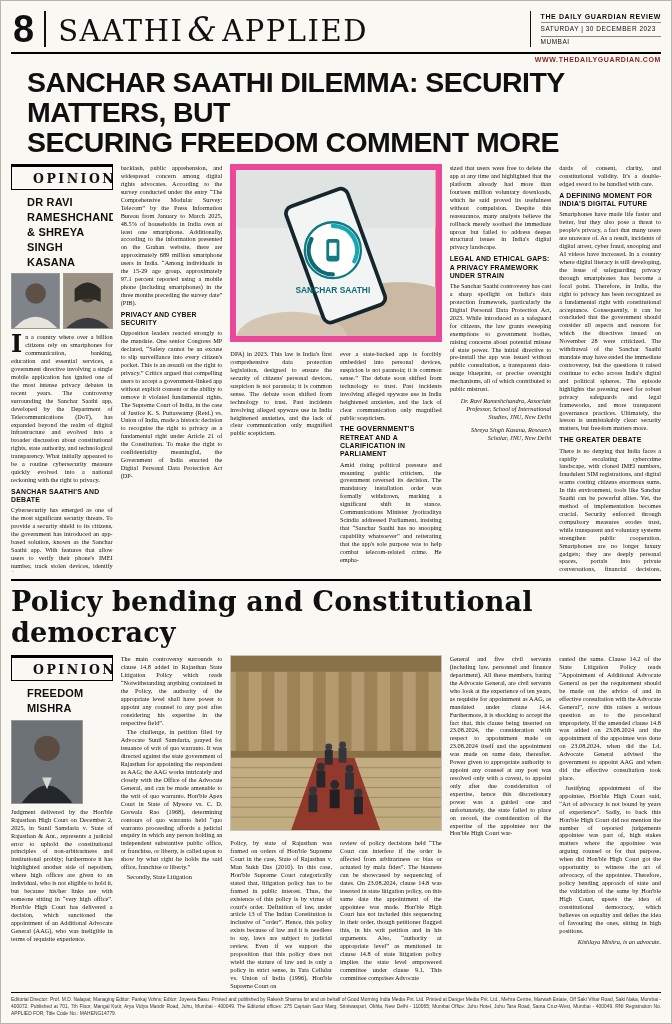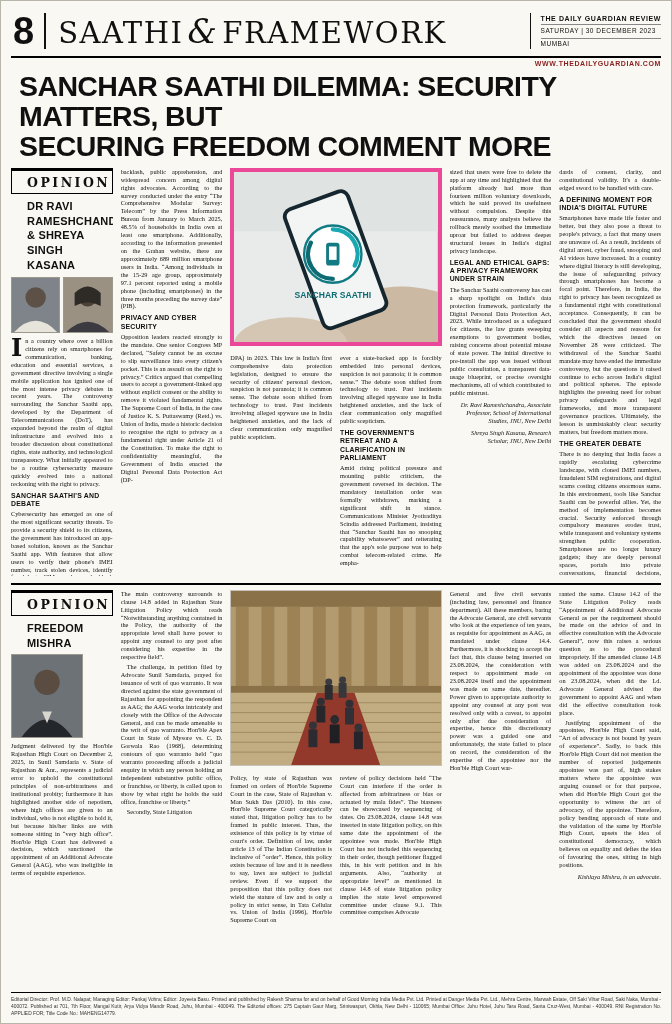--- a/index.html
+++ b/index.html
@@ -13,30 +13,30 @@
   .section-title{font-family:"DejaVu Serif",serif;font-size:29px;letter-spacing:1.5px;white-space:nowrap}
   .section-title .amp{font-style:italic;font-family:"DejaVu Serif",serif;font-size:33px;padding:0 4px}
   .pub-info{margin-left:auto;border-left:1px solid #111;padding-left:10px;font-family:"Liberation Sans",sans-serif;line-height:1.6}
   .pub-info .row1{font-weight:bold;font-size:7px;letter-spacing:.6px}
   .pub-info .row2{font-size:6.5px;letter-spacing:.5px;border-top:1px solid #888;border-bottom:1px solid #888;padding:1px 0}
   .pub-info .row3{font-size:6.5px;letter-spacing:.5px}
   .main-rule{border-top:2.5px solid #000;margin-top:3px}
   .url-line{text-align:right;font-family:"Liberation Sans",sans-serif;font-weight:bold;font-size:7px;letter-spacing:.6px;color:#8b1f1f;padding:2px 0 1px}
 
   
-  .a1-headline{font-family:"Liberation Sans",sans-serif;font-weight:bold;font-size:28.5px;line-height:1.05;letter-spacing:-.6px;margin:4px 8px 6px}
+  .a1-headline{font-family:"Liberation Sans",sans-serif;font-weight:bold;font-size:28.5px;line-height:1.05;letter-spacing:-.6px;margin:4px 16px 6px}
   .cols{display:grid;grid-template-columns:repeat(6,1fr);gap:8px}
   .a1-cols{height:408px;grid-template-rows:178px auto}
   .col{overflow:hidden}
   .span-rows{grid-row:1/3}
-  .a1-img{grid-column:3/5;grid-row:1;border:4px solid #ec4899;background:#c2410c}
+  .a1-img{grid-column:3/5;grid-row:1;border:6px solid #ec4899;background:#c2410c}
   .a1-c3{grid-column:3;grid-row:2}
   .a1-c4{grid-column:4;grid-row:2}
 
-  .opinion-box{border:1px solid #000;border-top:3px solid #000;padding:4px 15px 3px;text-align:center;font-family:"DejaVu Serif",serif;font-weight:bold;font-size:12.5px;letter-spacing:2.5px}
+  .opinion-box{border:1px solid #000;border-top:3px solid #000;padding:4px 21px 3px;text-align:center;font-family:"DejaVu Serif",serif;font-weight:bold;font-size:12.5px;letter-spacing:2.5px}
   .byline{font-family:"Liberation Sans",sans-serif;font-weight:bold;font-size:11px;line-height:1.35;letter-spacing:.2px;margin:5px 16px 4px}
   .photos{display:flex;gap:3px;margin-bottom:4px}
   .photo{flex:1;height:56px;border:1px solid #9c988d}
   .photo-one{width:72px;height:84px;border:1px solid #9c988d;margin-bottom:4px}
   svg{display:block;width:100%;height:100%}
   svg text{font-family:"Liberation Sans",sans-serif}
 
   .bodytext p{font-size:6.3px;line-height:1.26;text-align:justify;hyphens:auto;margin-bottom:2px}
   .bodytext p + p{text-indent:6px}
   .subhead{font-family:"Liberation Sans",sans-serif;font-weight:bold;font-size:6.9px;line-height:1.2;letter-spacing:.2px;margin:4px 0 2px}
@@ -56,21 +56,21 @@
 </style>
 </head>
 <body>
 
 <div class="page">
 
   <div class="masthead">
     <div class="page-num">8</div>
     <div class="m-vrule"></div>
     <div class="section-title">
-      <span>SAATHI</span><span class="amp">&amp;</span><span>FRAMEWORK</span>
+      <span>SAATHI</span><span class="amp">&amp;</span><span>APPLIED</span>
     </div>
     <div class="pub-info">
       <div class="row1">THE DAILY GUARDIAN REVIEW</div>
       <div class="row2">SATURDAY | 30 DECEMBER 2023</div>
       <div class="row3">MUMBAI</div>
     </div>
   </div>
   <div class="main-rule"></div>
   <div class="url-line">WWW.THEDAILYGUARDIAN.COM</div>
 
@@ -152,20 +152,21 @@
     <div class="col span-rows bodytext">
       <p>dards of consent, clarity, and constitutional validity. It's a double-edged sword to be handled with care.</p>
       <div class="subhead">A DEFINING MOMENT FOR INDIA'S DIGITAL FUTURE</div>
       <p>Smartphones have made life faster and better, but they also pose a threat to people's privacy, a fact that many users are unaware of. As a result, incidents of digital arrest, cyber fraud, snooping and AI videos have increased. In a country where digital literacy is still developing, the issue of safeguarding privacy through smartphones has become a focal point. Therefore, in India, the right to privacy has been recognized as a fundamental right with constitutional acceptance. Consequently, it can be concluded that the government should consider all aspects and reasons for which the directives issued on November 28 were criticized. The withdrawal of the Sanchar Saathi mandate may have ended the immediate controversy, but the questions it raised continue to echo across India's digital and political spheres. The episode highlights the pressing need for robust privacy safeguards and legal frameworks, and more transparent governance practices. Ultimately, the lesson is unmistakably clear: security matters, but freedom matters more.</p>
       <div class="subhead">THE GREATER DEBATE</div>
       <p>There is no denying that India faces a rapidly escalating cybercrime landscape, with cloned IMEI numbers, fraudulent SIM registrations, and digital scams costing citizens enormous sums. In this environment, tools like Sanchar Saathi can be powerful allies. Yet, the method of implementation becomes crucial. Security enforced through compulsory measures erodes trust, while transparent and voluntary systems strengthen public cooperation. Smartphones are no longer luxury gadgets; they are deeply personal spaces, portals into private conversations, financial decisions, emotional connections, and identities. Any intrusion, even in the name of safety, must meet the highest stan-</p>
     </div>
   </div>
 
   <div class="sep"></div>
+  <h2 class="a2-headline">Policy bending and Constitutional democracy</h2>
 
   <div class="cols a2-cols">
 
     <div class="col span-rows bodytext">
       <div class="opinion-box">OPINION</div>
       <div class="byline">FREEDOM MISHRA</div>
       <div class="photo-one">
         <svg viewBox="0 0 72 84" preserveAspectRatio="xMidYMid slice">
           <rect width="72" height="84" fill="#6d7276"></rect>
           <circle cx="36" cy="28" r="13" fill="#5a4c41"></circle>

